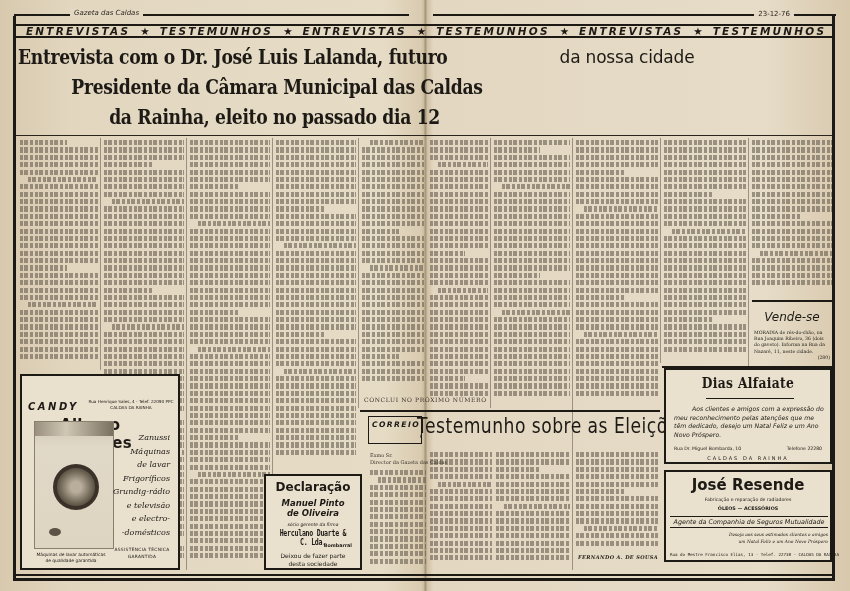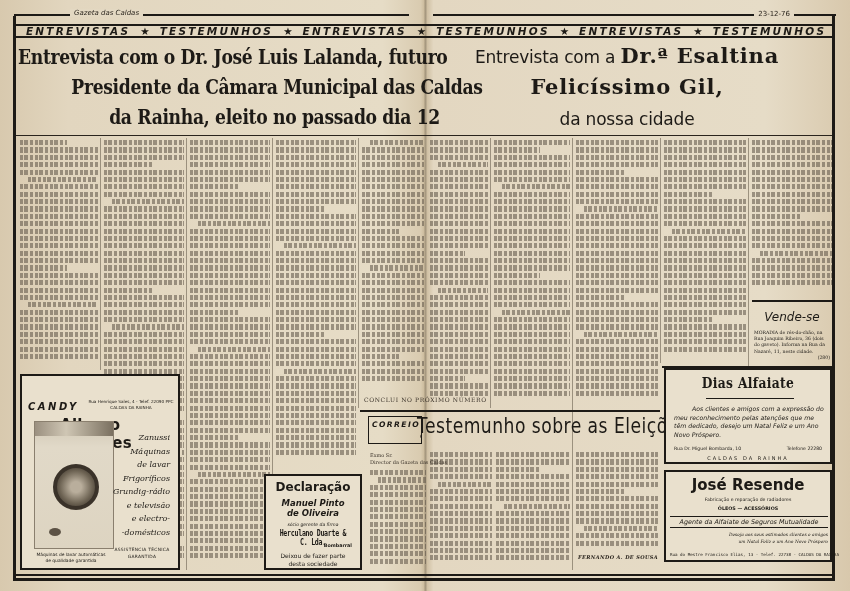--- a/index.html
+++ b/index.html
@@ -125,21 +125,20 @@
   <span>ENTREVISTAS</span><span class="sep">★</span><span>TESTEMUNHOS</span><span class="sep">★</span><span>ENTREVISTAS</span><span class="sep">★</span><span>TESTEMUNHOS</span><span class="sep">★</span><span>ENTREVISTAS</span><span class="sep">★</span><span>TESTEMUNHOS</span>
 </div>
 
 <div class="headline-left">
   <div style="text-align:left;">Entrevista com o Dr. José Luis Lalanda, futuro</div>
   <div style="padding-left:62px;text-align:left;">Presidente da Câmara Municipal das Caldas</div>
   <div style="padding-left:106px;text-align:left;">da Rainha, eleito no passado dia 12</div>
 </div>
 
 <div class="headline-right">
-  <div><span>Entrevista com a </span><span class="big">Dr.ª Esaltina Felicíssimo Gil,</span></div>
   <div>da nossa cidade</div>
 </div>
 
 <div class="hdivider" style="left:16px; top:135px; width:816px;"></div>
 
 <div class="vrule" style="left:100px; top:138px; height:232px;"></div>
 <div class="vrule" style="left:186px; top:138px; height:432px;"></div>
 <div class="vrule" style="left:272px; top:138px; height:432px;"></div>
 <div class="vrule" style="left:358px; top:138px; height:270px;"></div>
 <div class="vrule" style="left:490px; top:138px; height:270px;"></div>
@@ -685,21 +684,21 @@
   <div class="msg">Aos clientes e amigos com a expressão do meu reconhecimento pelas atenções que me têm dedicado, desejo um Natal Feliz e um Ano Novo Próspero.</div>
   <div class="addr">Rua Dr. Miguel Bombarda, 10</div>
   <div class="phone">Telefone 22280</div>
   <div class="city">CALDAS DA RAINHA</div>
 </div>
 
 <div class="ad ad-resende">
   <div class="title">José Resende</div>
   <div class="l1">Fabricação e reparação de radiadores</div>
   <div class="l2">ÓLEOS — ACESSÓRIOS</div>
-  <div class="agent">Agente da Alfaiate de Seguros Mutualidade</div>
+  <div class="agent">Agente da Companhia de Seguros Mutualidade</div>
   <div class="wish">
     <div>Deseja aos seus estimados clientes e amigos</div>
     <div>um Natal Feliz e um Ano Novo Próspero</div>
   </div>
   <div class="addr">Rua do Mestre Francisco Elias, 13 - Telef. 22738 - CALDAS DA RAINHA</div>
 </div>
 
 <div class="hdivider" style="left:16px; top:574px; width:816px; height:2px; background:#1d1a16;"></div>
 
 </body></html>

